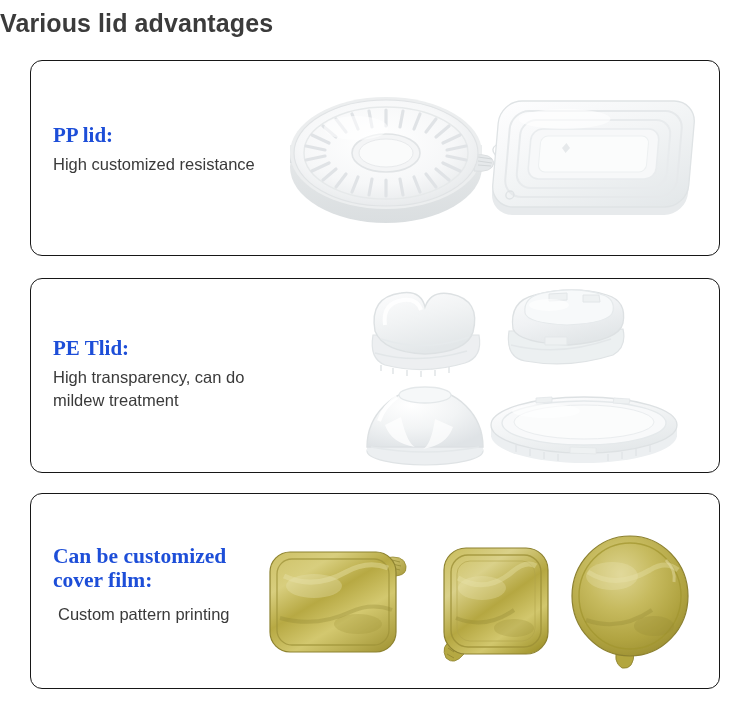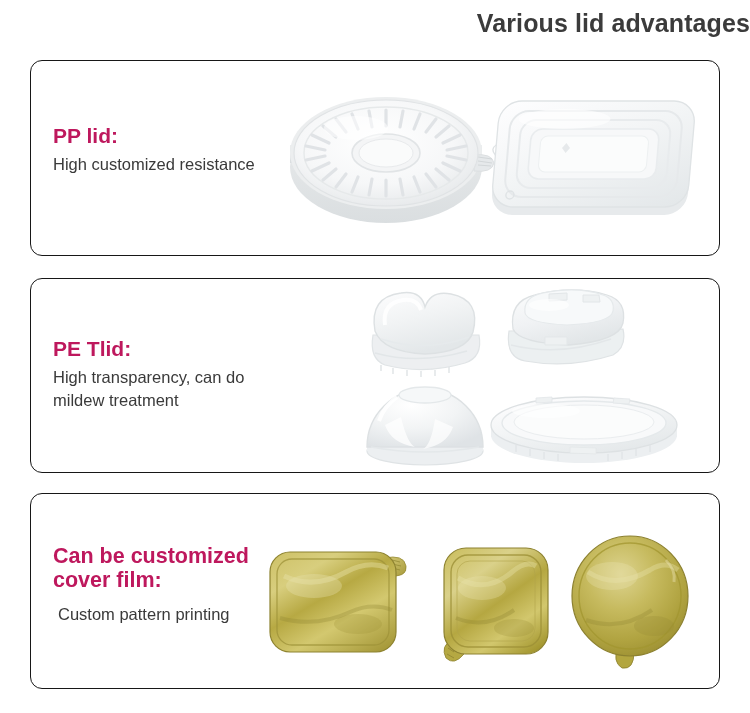--- a/index.html
+++ b/index.html
@@ -21,21 +21,21 @@
     height: 713px;
     background: #ffffff;
   }
 
   
   .page-title {
     position: absolute;
     left: 0;
     top: 9px;
     width: 750px;
-    text-align: right;
+    text-align: left;
     font-size: 25px;
     font-weight: bold;
     color: #3b3b3b;
     letter-spacing: 0.1px;
   }
 
   
   .card {
     position: absolute;
     left: 30px;
@@ -54,24 +54,25 @@
     left: 22px;
     z-index: 4;
   }
   #card-pp .card-text   { top: 63px; }
   #card-pe .card-text   { top: 58px; }
   #card-film .card-text { top: 50px; }
 
   .card-heading {
     font-size: 21px;
     font-weight: bold;
-    color: #be185d;
+    color: #1d4ed8;
     line-height: 1.12;
     white-space: pre-line;
     margin: 0 0 5px 0;
+    font-family: Liberation Serif, serif;
   }
   .card-sub {
     font-size: 16.5px;
     font-weight: normal;
     color: #3a3a3a;
     line-height: 1.45;
     white-space: pre-line;
     margin: 0;
   }
   #card-film .card-heading { font-size: 21.5px; margin-bottom: 11px; }

